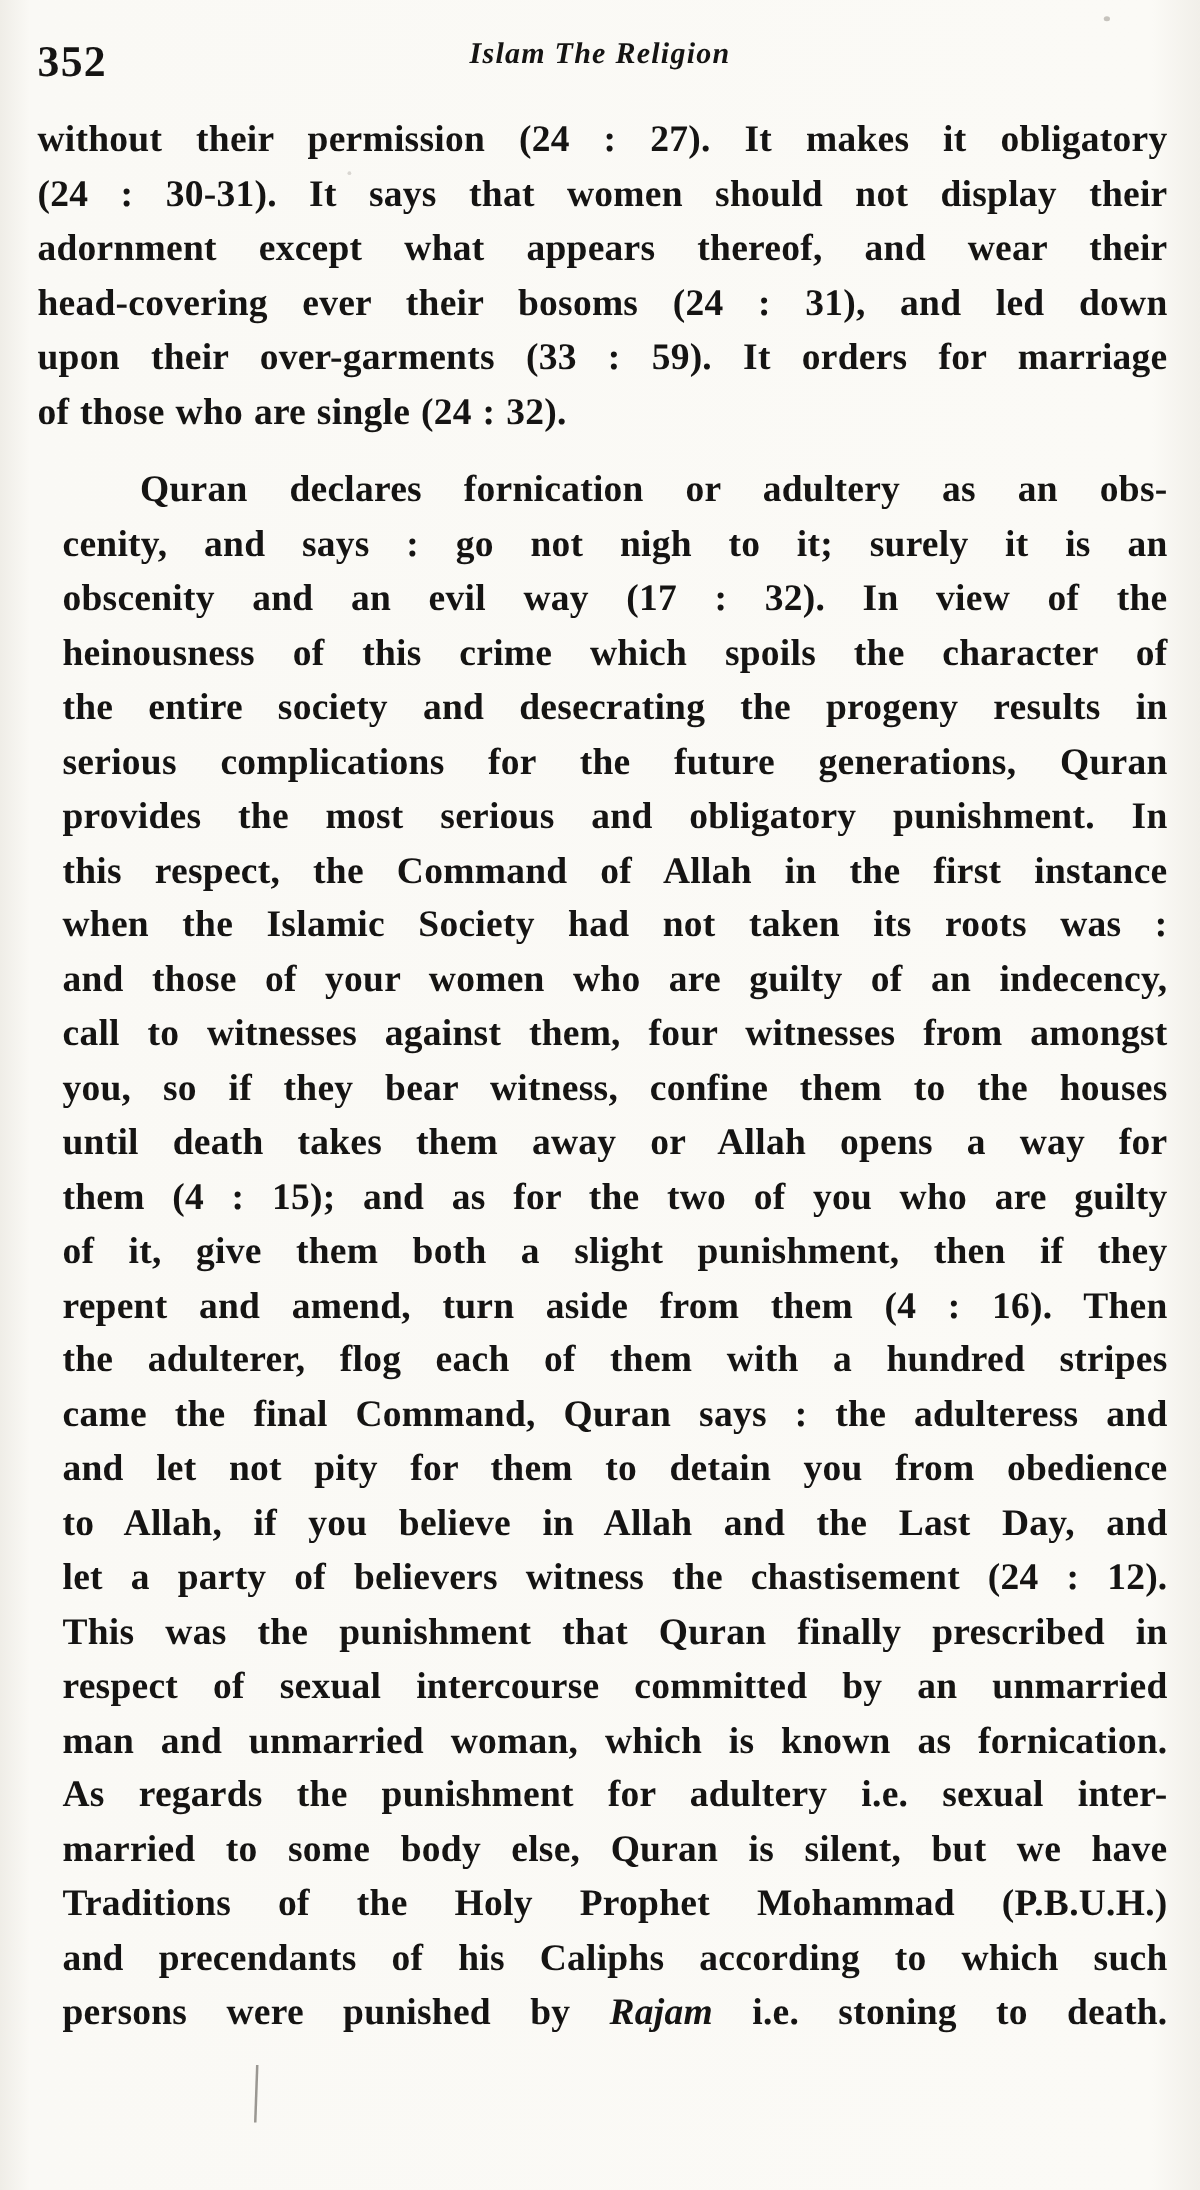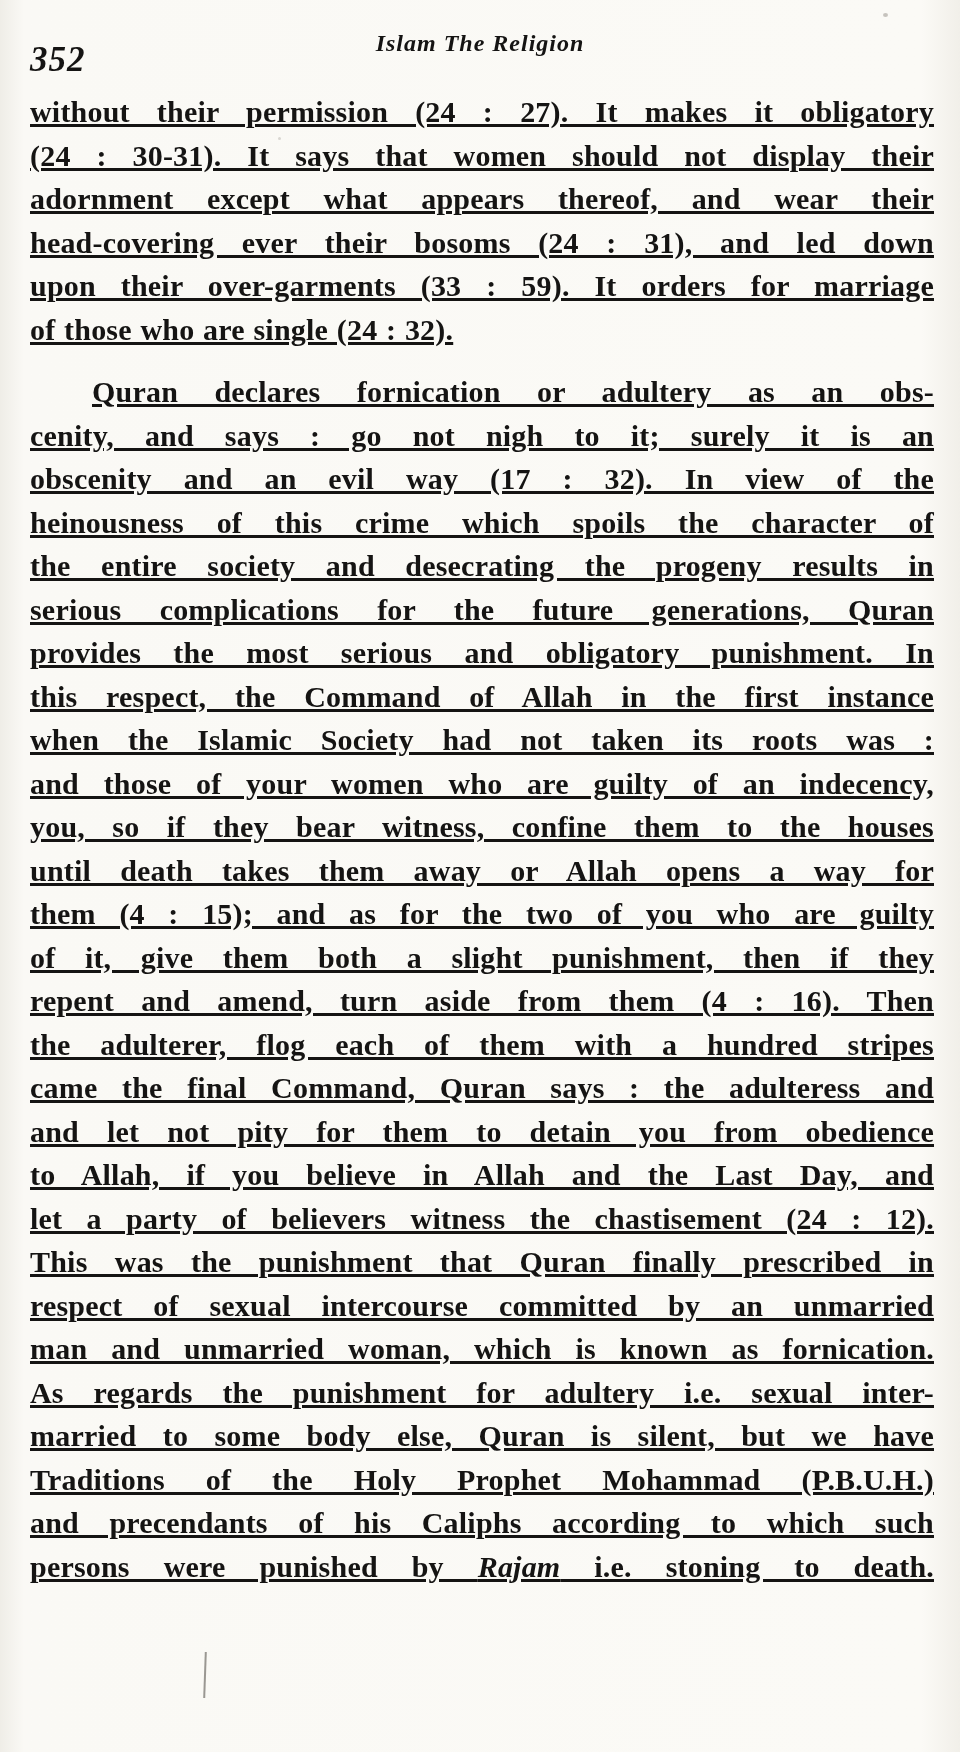--- a/index.html
+++ b/index.html
@@ -7,30 +7,30 @@
     position:relative;
     width:960px; height:1752px;
     margin:0 auto;
     background:linear-gradient(90deg,#efede7 0%, #faf9f5 2.5%, #fbfaf6 96%, #f1efe9 100%);
     font-family:"Liberation Serif","DejaVu Serif",serif;
     color:#151413;
     overflow:hidden;
   }
   .header { position:absolute; top:30px; left:0; right:0; height:54px; }
   .page-number {
-    position:absolute; left:30px; top:10px;
-    font-style:italic; font-weight:bold; font-size:35px; letter-spacing:1px;
+    position:absolute; left:30px; top:0;
+    font-weight:bold; font-size:35px; letter-spacing:1px;
   }
   .running-title {
     position:absolute; left:0; right:0; top:0; text-align:center;
     font-style:italic; font-weight:bold; font-size:24px; letter-spacing:1px;
   }
-  .body-text { position:absolute; top:90px; left:30px; width:904px;text-decoration:underline; }
+  .body-text { position:absolute; top:90px; left:30px; width:904px; }
   .para { margin:0; }
-  .para + .para { margin-top:19px; }
+  .para + .para { margin-top:19px;margin-left:20px; }
   .line {
     font-size:30px; font-weight:bold; line-height:43.5px;
     text-align:justify; text-align-last:justify;
     letter-spacing:0.2px;
     word-spacing:1px;
   }
   .line.no-just { text-align-last:left; }
   .line.indent { text-indent:62px; }
   .italic-word { font-style:italic; }
   .speck { position:absolute; background:#9a968e; border-radius:50%; opacity:.55; }
@@ -63,20 +63,21 @@
         <div class="line indent">Quran declares fornication or adultery as an obs-</div>
         <div class="line">cenity, and says : go not nigh to it; surely it is an</div>
         <div class="line">obscenity and an evil way (17 : 32). In view of the</div>
         <div class="line">heinousness of this crime which spoils the character of</div>
         <div class="line">the entire society and desecrating the progeny results in</div>
         <div class="line">serious complications for the future generations, Quran</div>
         <div class="line">provides the most serious and obligatory punishment. In</div>
         <div class="line">this respect, the Command of Allah in the first instance</div>
         <div class="line">when the Islamic Society had not taken its roots was :</div>
         <div class="line">and those of your women who are guilty of an indecency,</div>
+        <div class="line">call to witnesses against them, four witnesses from amongst</div>
         <div class="line">you, so if they bear witness, confine them to the houses</div>
         <div class="line">until death takes them away or Allah opens a way for</div>
         <div class="line">them (4 : 15); and as for the two of you who are guilty</div>
         <div class="line">of it, give them both a slight punishment, then if they</div>
         <div class="line">repent and amend, turn aside from them (4 : 16). Then</div>
         <div class="line">the adulterer, flog each of them with a hundred stripes</div>
         <div class="line">came the final Command, Quran says : the adulteress and</div>
         <div class="line">and let not pity for them to detain you from obedience</div>
         <div class="line">to Allah, if you believe in Allah and the Last Day, and</div>
         <div class="line">let a party of believers witness the chastisement (24 : 12).</div>

